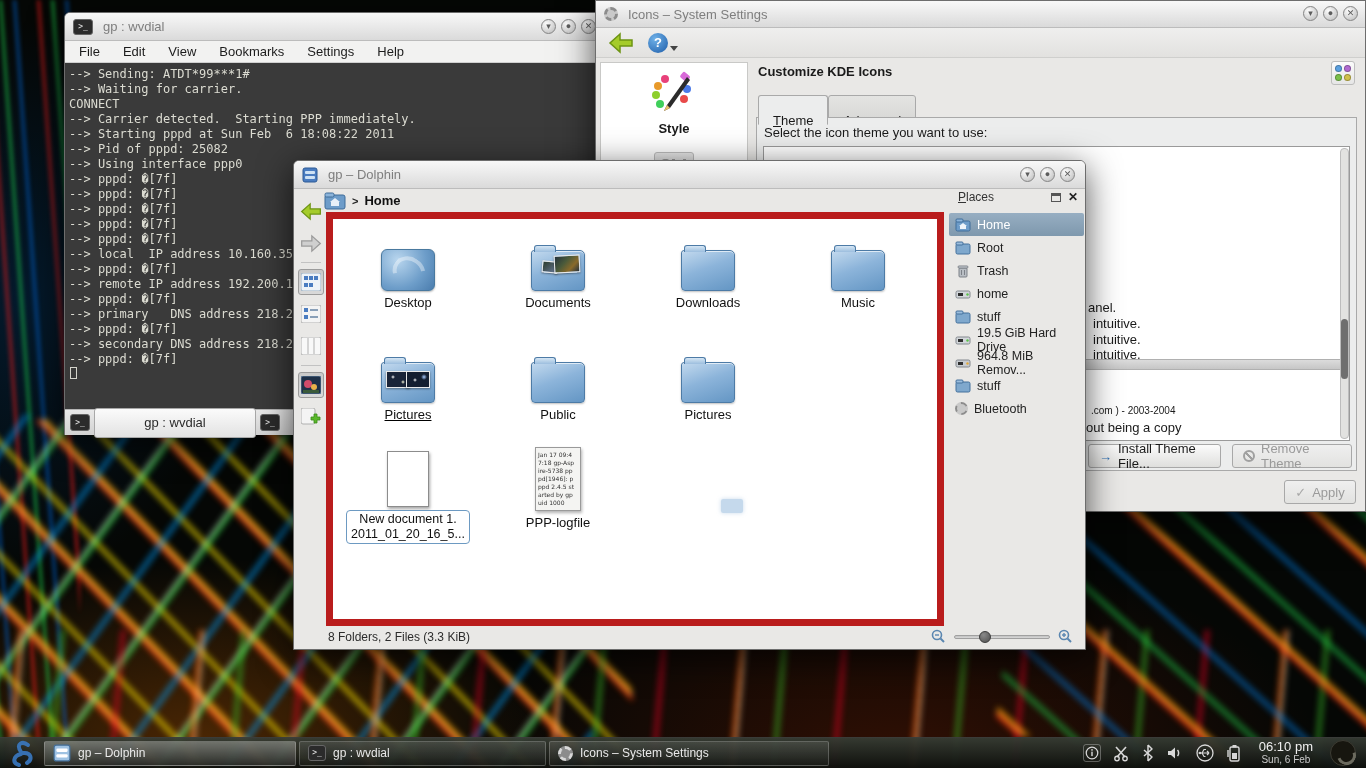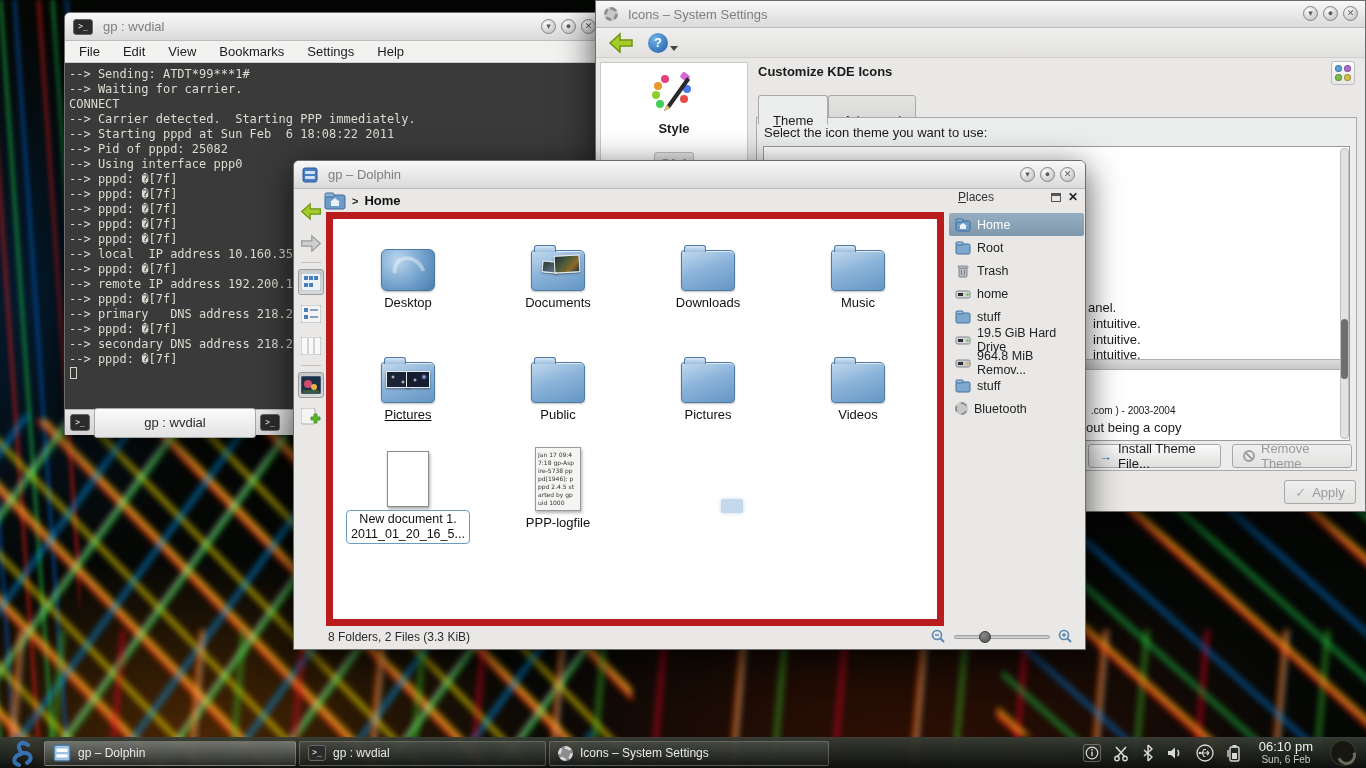--- a/index.html
+++ b/index.html
@@ -425,26 +425,20 @@
             <div class="folder"></div>
           </div>
         <div class="flabel">Public</div>
       </div>
       <div class="cell" style="left:310px; top:126px;">
         <div class="icoBox">
             <div class="folder"></div>
           </div>
         <div class="flabel">Pictures</div>
       </div>
-      <div class="cell" style="left:460px; top:126px;">
-        <div class="icoBox">
-            <div class="folder"></div>
-          </div>
-        <div class="flabel">Videos</div>
-      </div>
 
       <div class="cell" style="left:10px; top:224px;">
         <div class="icoBox" style="height:64px;">
             <div class="pageIcon"></div>
           </div>
         <div class="renameBox">
           <div>New document 1.</div>
           <div>2011_01_20_16_5...</div>
         </div>
       </div>

